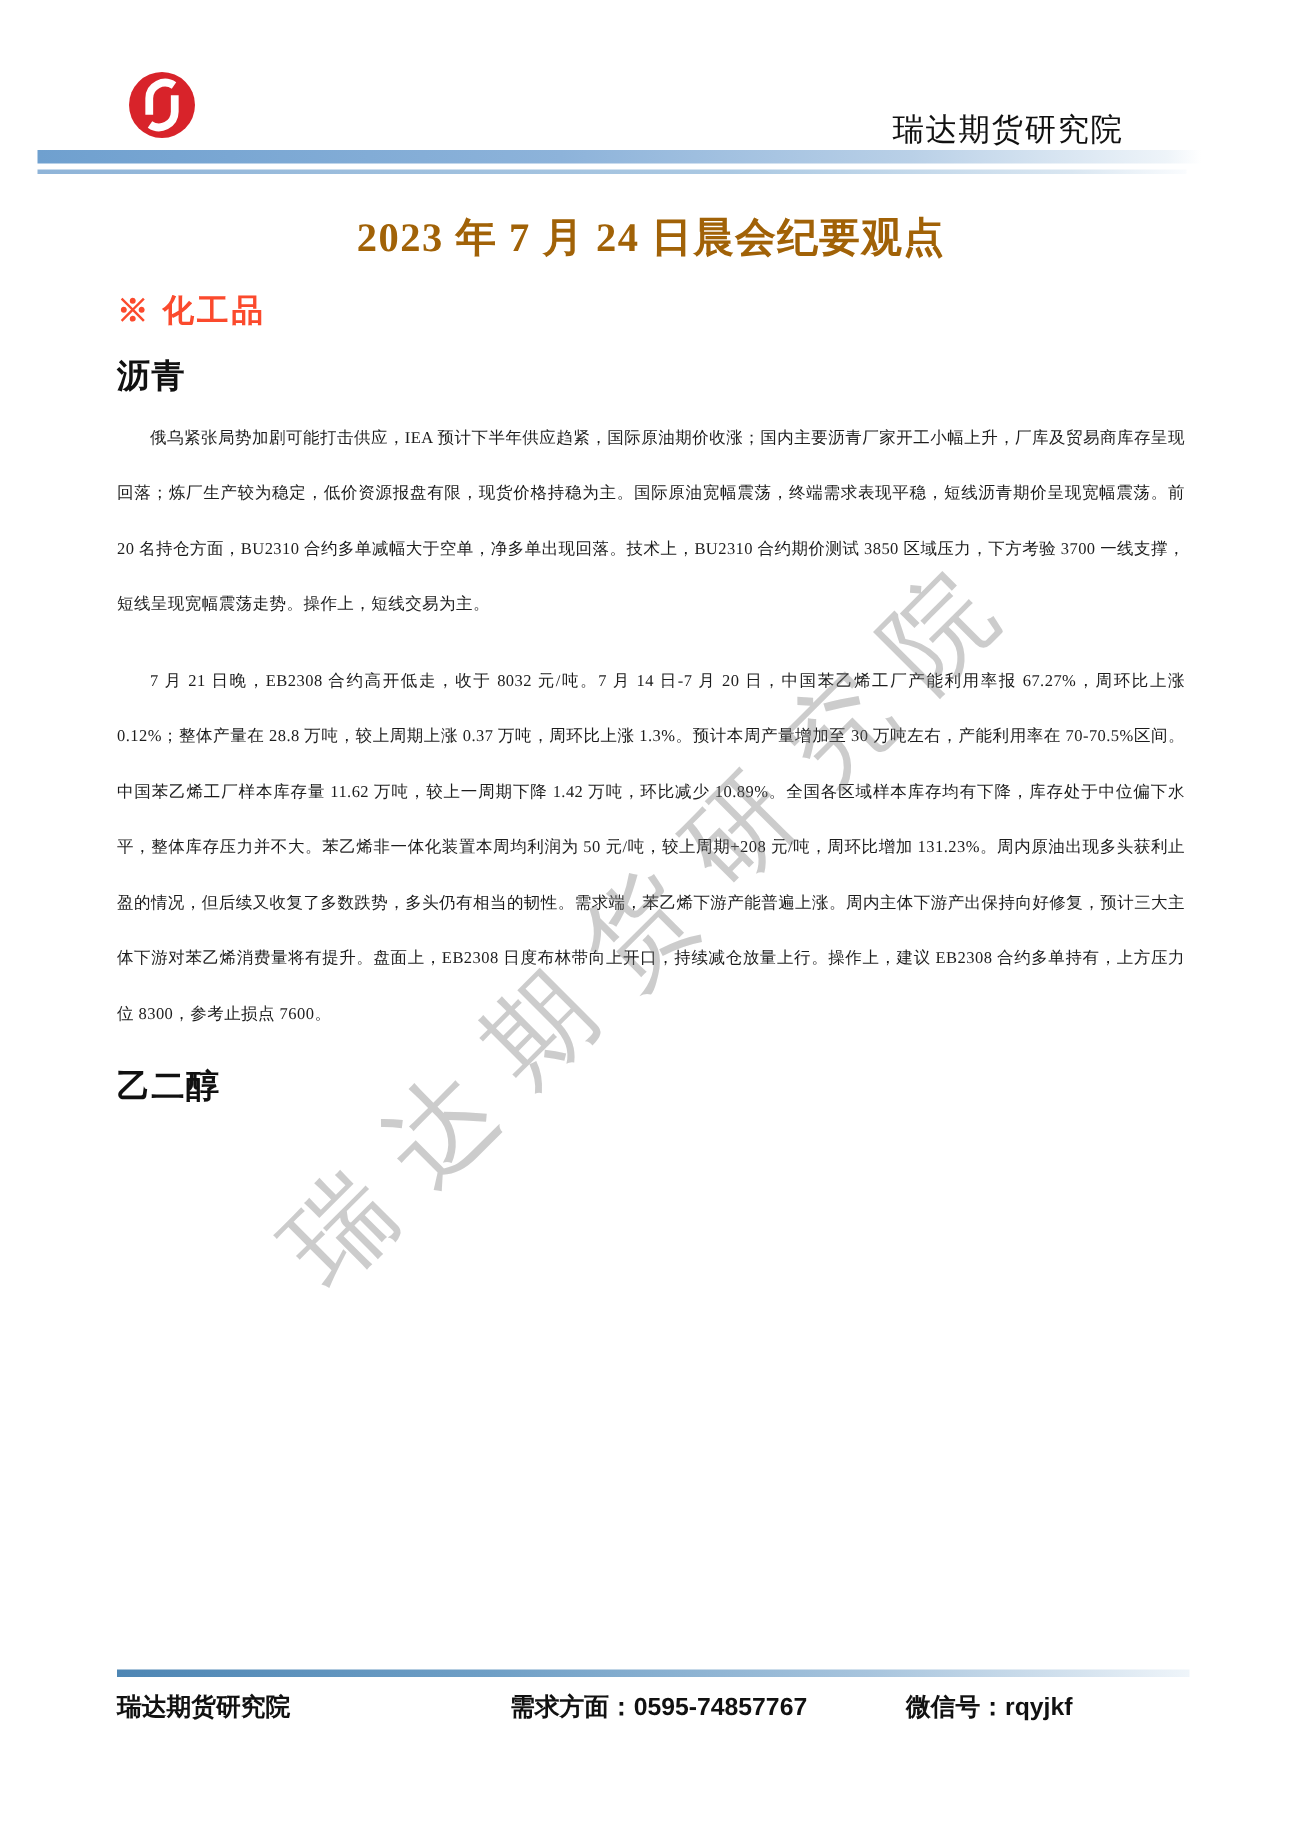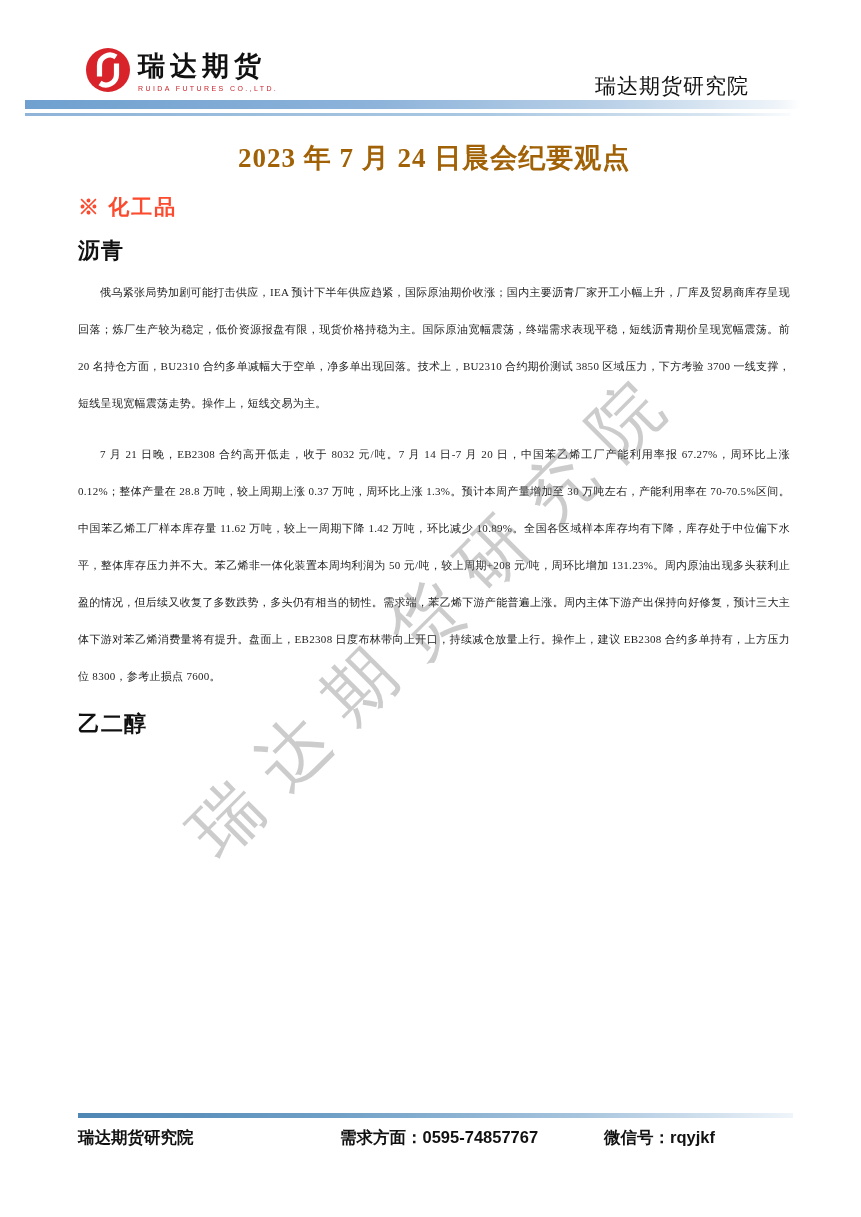--- a/index.html
+++ b/index.html
@@ -95,24 +95,20 @@
 
 <div class="page">
 
   <div class="header">
     <div class="logo-block">
       <svg class="logo-mark" viewBox="0 0 48 48" aria-hidden="true">
         <circle cx="24" cy="24" r="22" fill="#d8232a"></circle>
         <path d="M32 11 a10.5 10.5 0 0 0 -16.5 8.5 l0 11" fill="none" stroke="#ffffff" stroke-width="5.2"></path>
         <path d="M16 37 a10.5 10.5 0 0 0 16.5 -8.5 l0 -11" fill="none" stroke="#ffffff" stroke-width="5.2"></path>
       </svg>
-      <div class="logo-text">
-        <span class="brand-cn">瑞达期货</span>
-        <span class="brand-en">RUIDA FUTURES CO.,LTD.</span>
-      </div>
     </div>
     <div class="institute-name">瑞达期货研究院</div>
     <div class="header-bar"></div>
     <div class="header-line"></div>
   </div>
 
   <div class="watermark">瑞达期货研究院</div>
 
   <div class="content">
     <div class="doc-title">2023 年 7 月 24 日晨会纪要观点</div>

